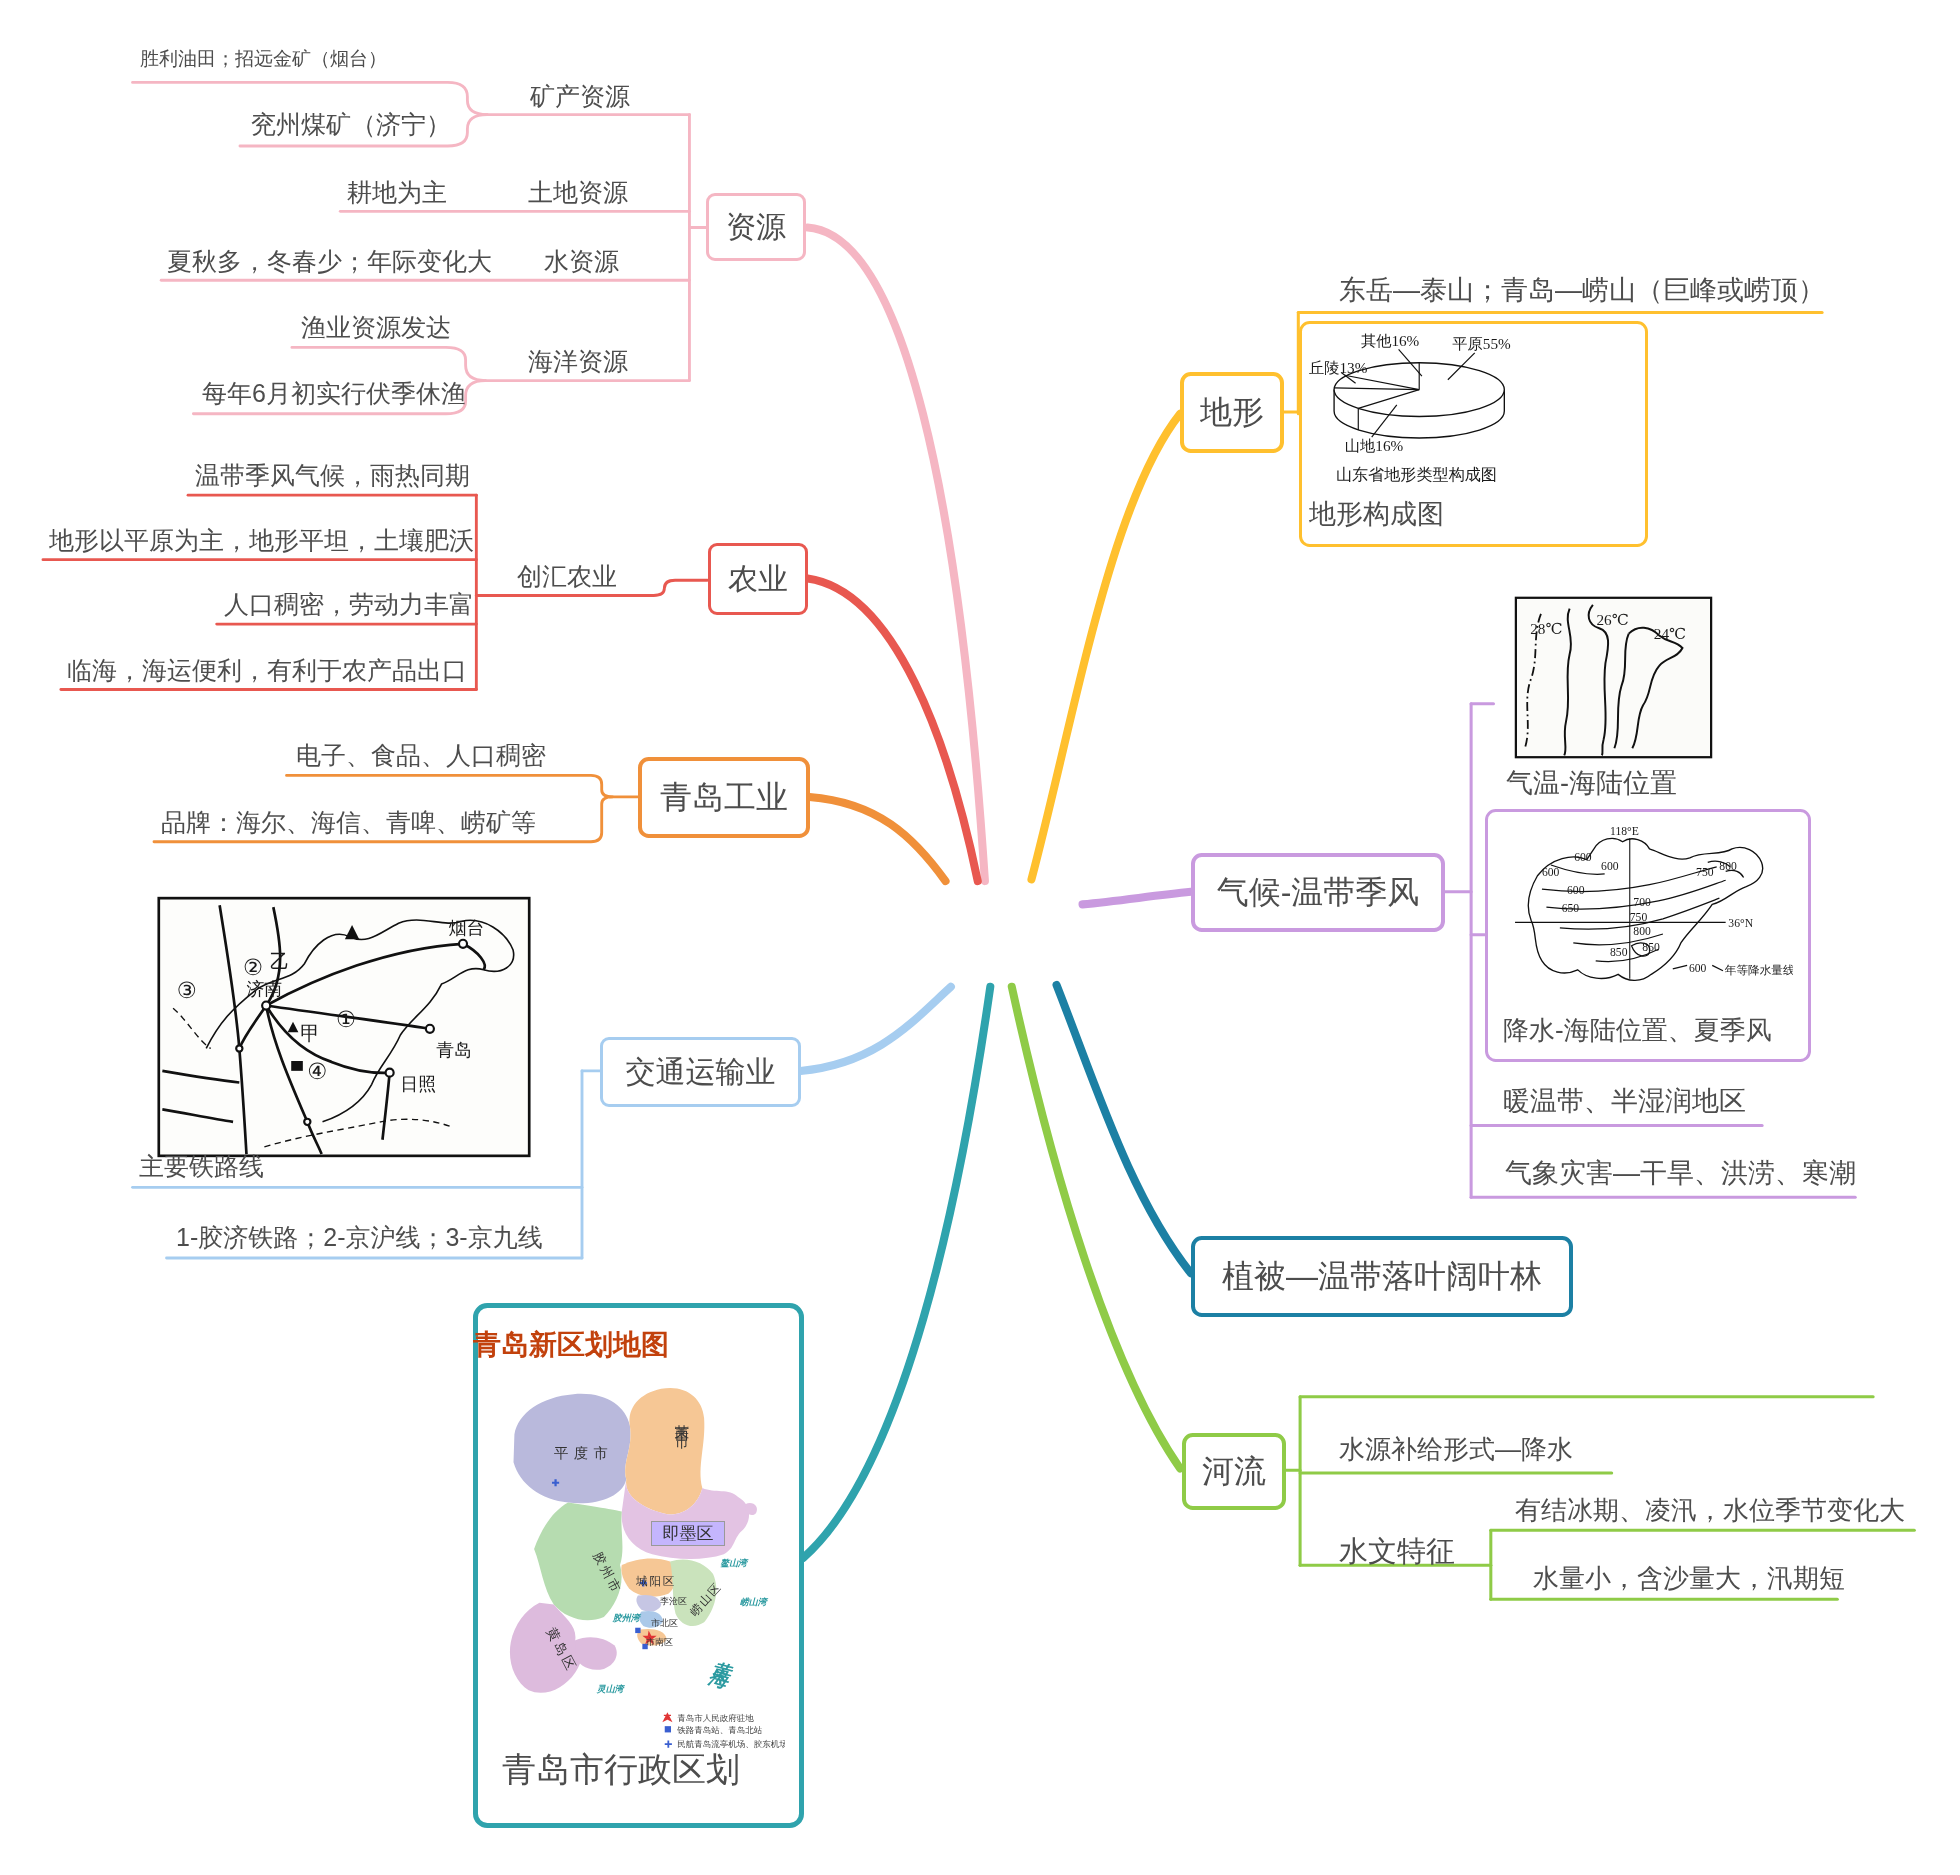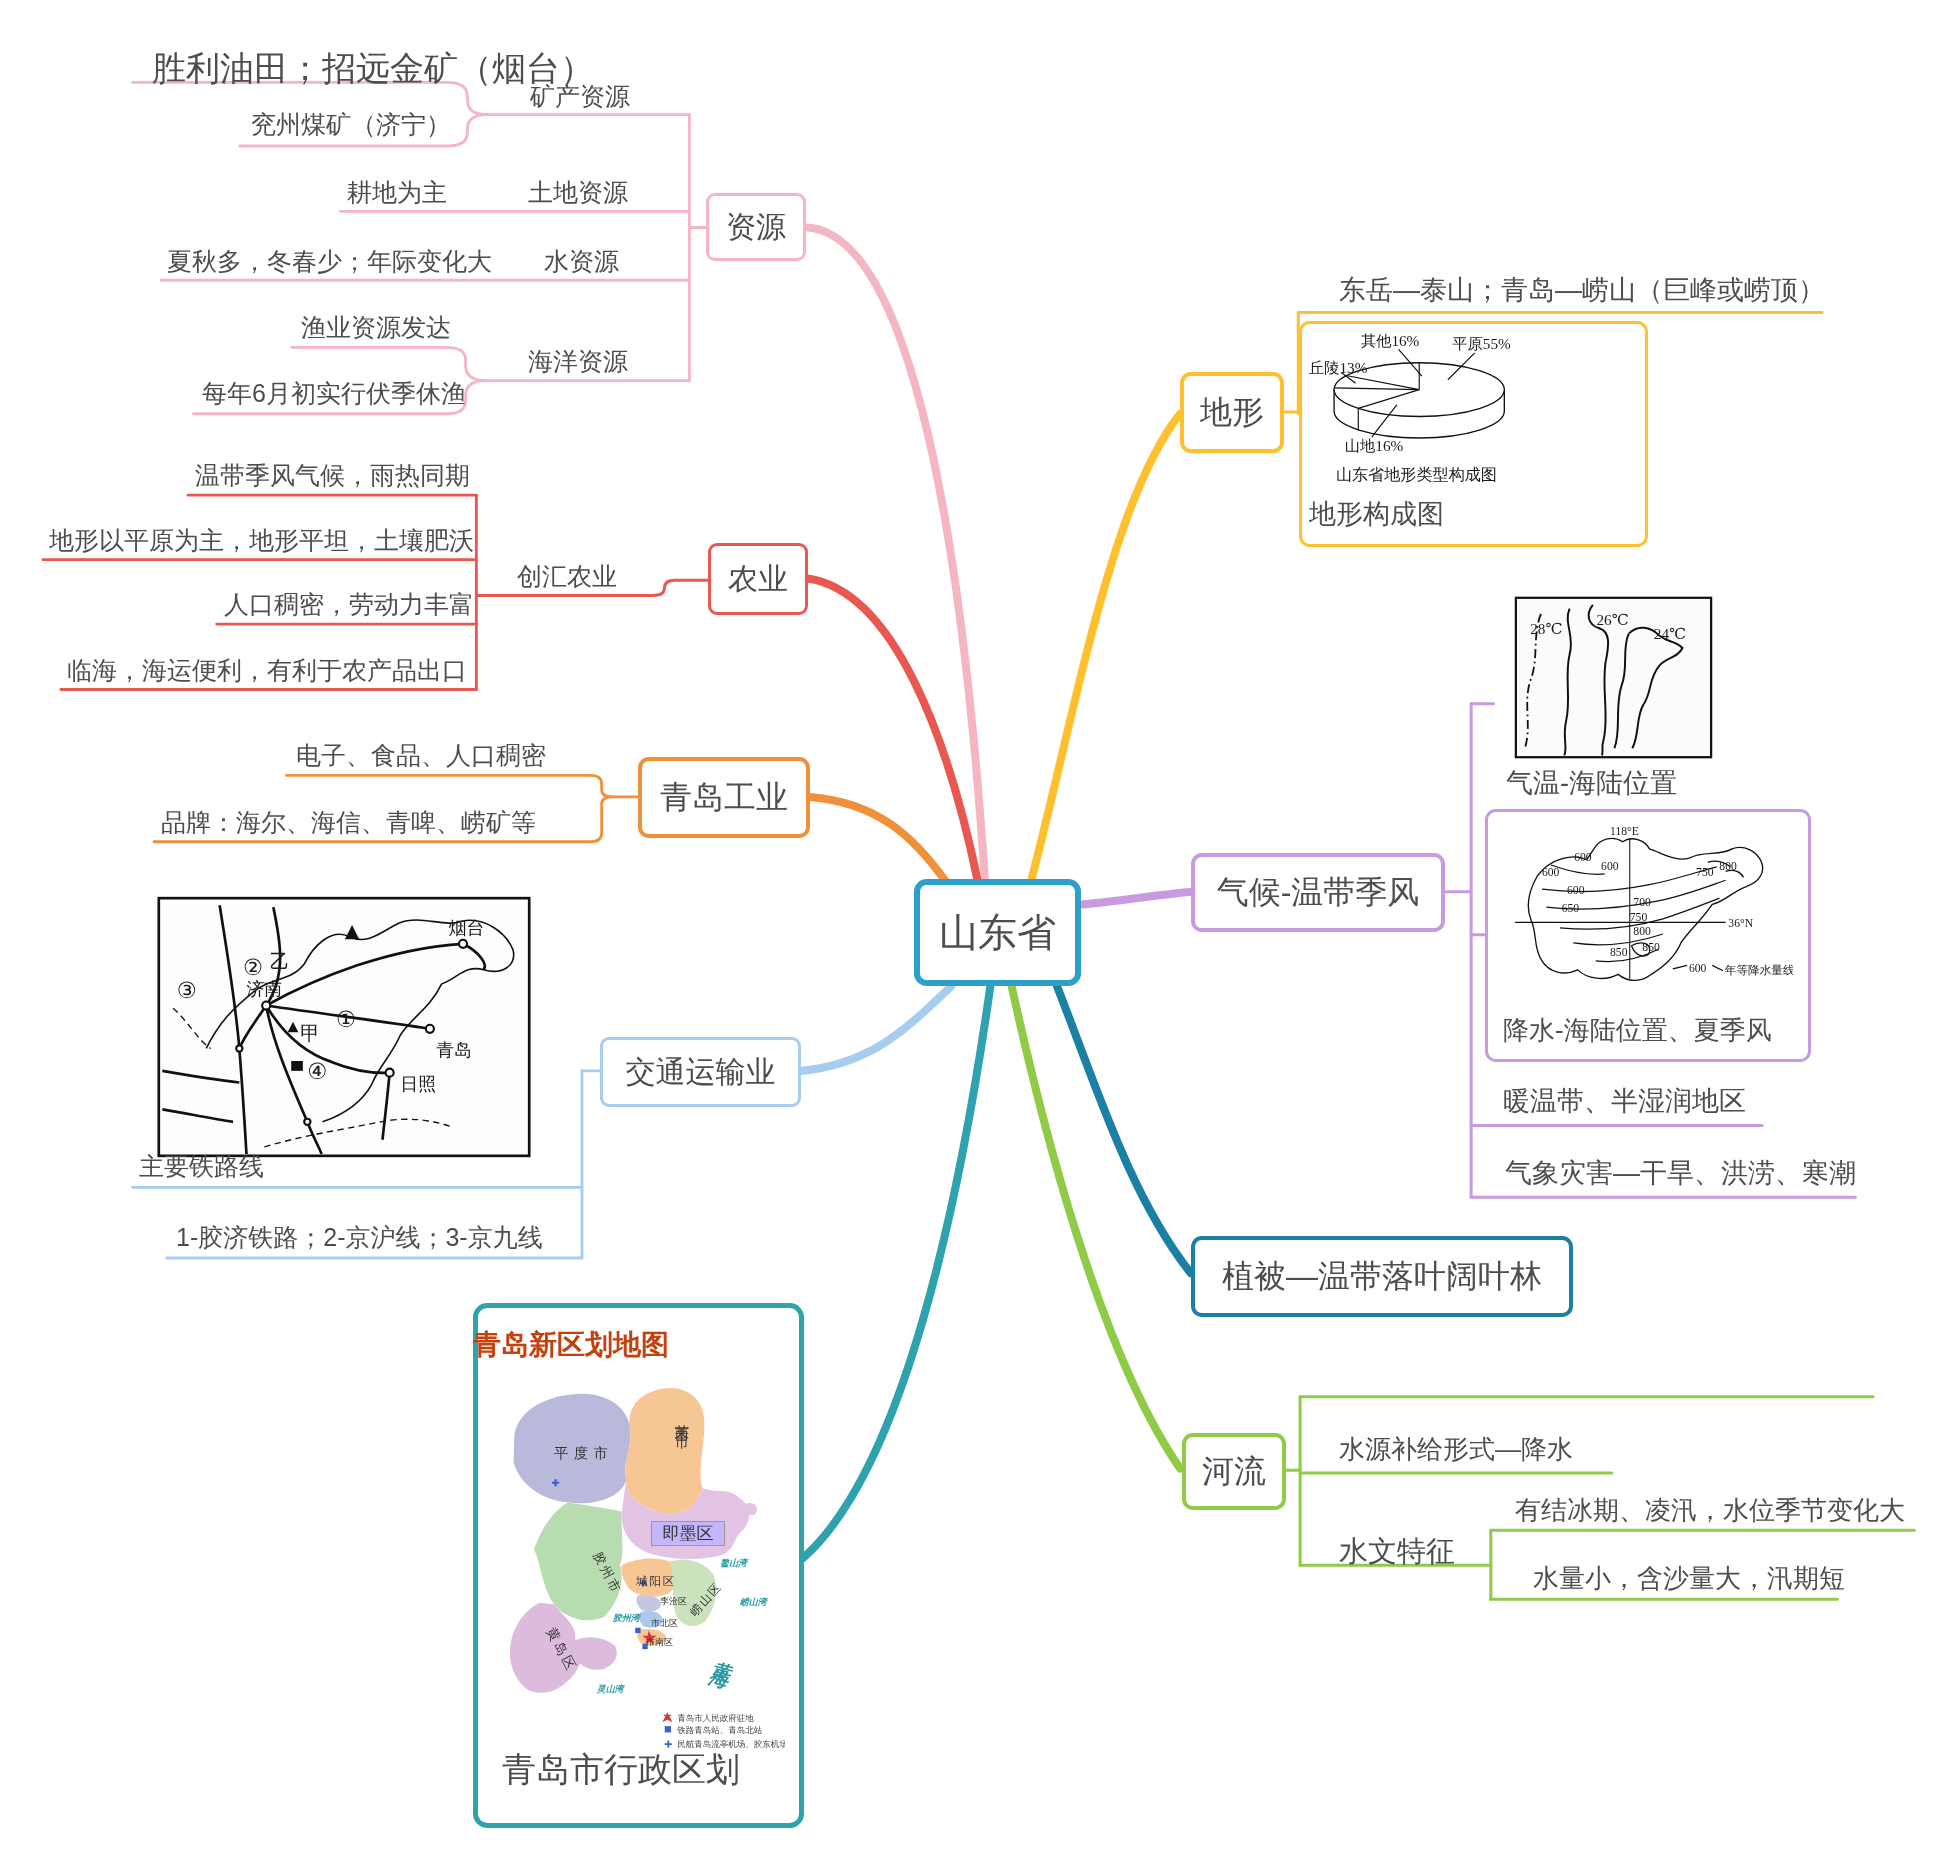--- a/index.html
+++ b/index.html
@@ -89,23 +89,22 @@
     <path d="M1452,1560 L1452,1748"></path>
     <path d="M1452,1560 L2092,1560"></path>
     <path d="M1452,1645 L1800,1645"></path>
     <path d="M1452,1748 L1665,1748"></path>
     <path d="M1665,1709 L1665,1786"></path>
     <path d="M1665,1709 L2138,1709"></path>
     <path d="M1665,1786 L2052,1786"></path>
   </g>
 </svg>
 
-<div class="box" style="left:914px;top:879px;width:167px;height:107px;border:6.3px solid #2E9FC8;border-radius:12.5px;font-size:39px;font-weight:500;">山东省</div>
-
-<div class="t" style="left:152px;top:47px;font-size:34px">胜利油田；招远金矿（烟台）</div>
+
+<div class="t" style="left:140px;top:47px;font-size:19px">胜利油田；招远金矿（烟台）</div>
 <div class="t" style="left:251px;top:109px;font-size:25px">兖州煤矿（济宁）</div>
 <div class="t" style="left:530px;top:81px;font-size:25px">矿产资源</div>
 <div class="t" style="left:347px;top:177px;font-size:25px">耕地为主</div>
 <div class="t" style="left:528px;top:177px;font-size:25px">土地资源</div>
 <div class="t" style="left:167px;top:246px;font-size:25px">夏秋多，冬春少；年际变化大</div>
 <div class="t" style="left:544px;top:246px;font-size:25px">水资源</div>
 <div class="t" style="left:301px;top:312px;font-size:25px">渔业资源发达</div>
 <div class="t" style="left:528px;top:346px;font-size:25px">海洋资源</div>
 <div class="t" style="left:202px;top:378px;font-size:25px">每年6月初实行伏季休渔</div>
 <div class="box" style="left:706px;top:193px;width:100px;height:68px;border:3.6px solid #F5B6C3;border-radius:9px;font-size:30px">资源</div>

